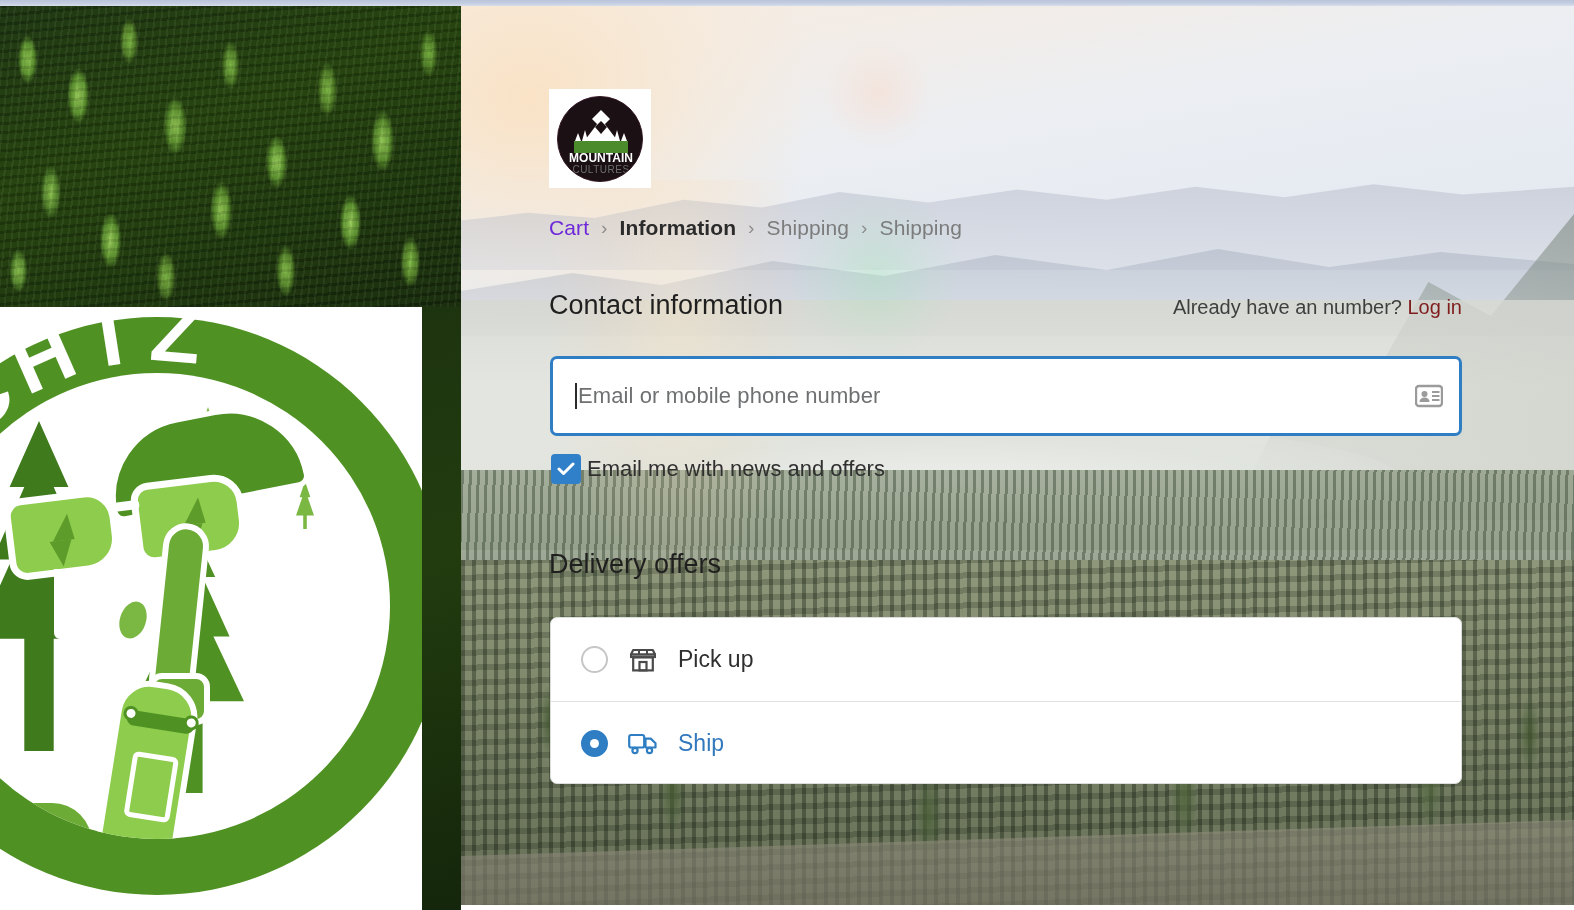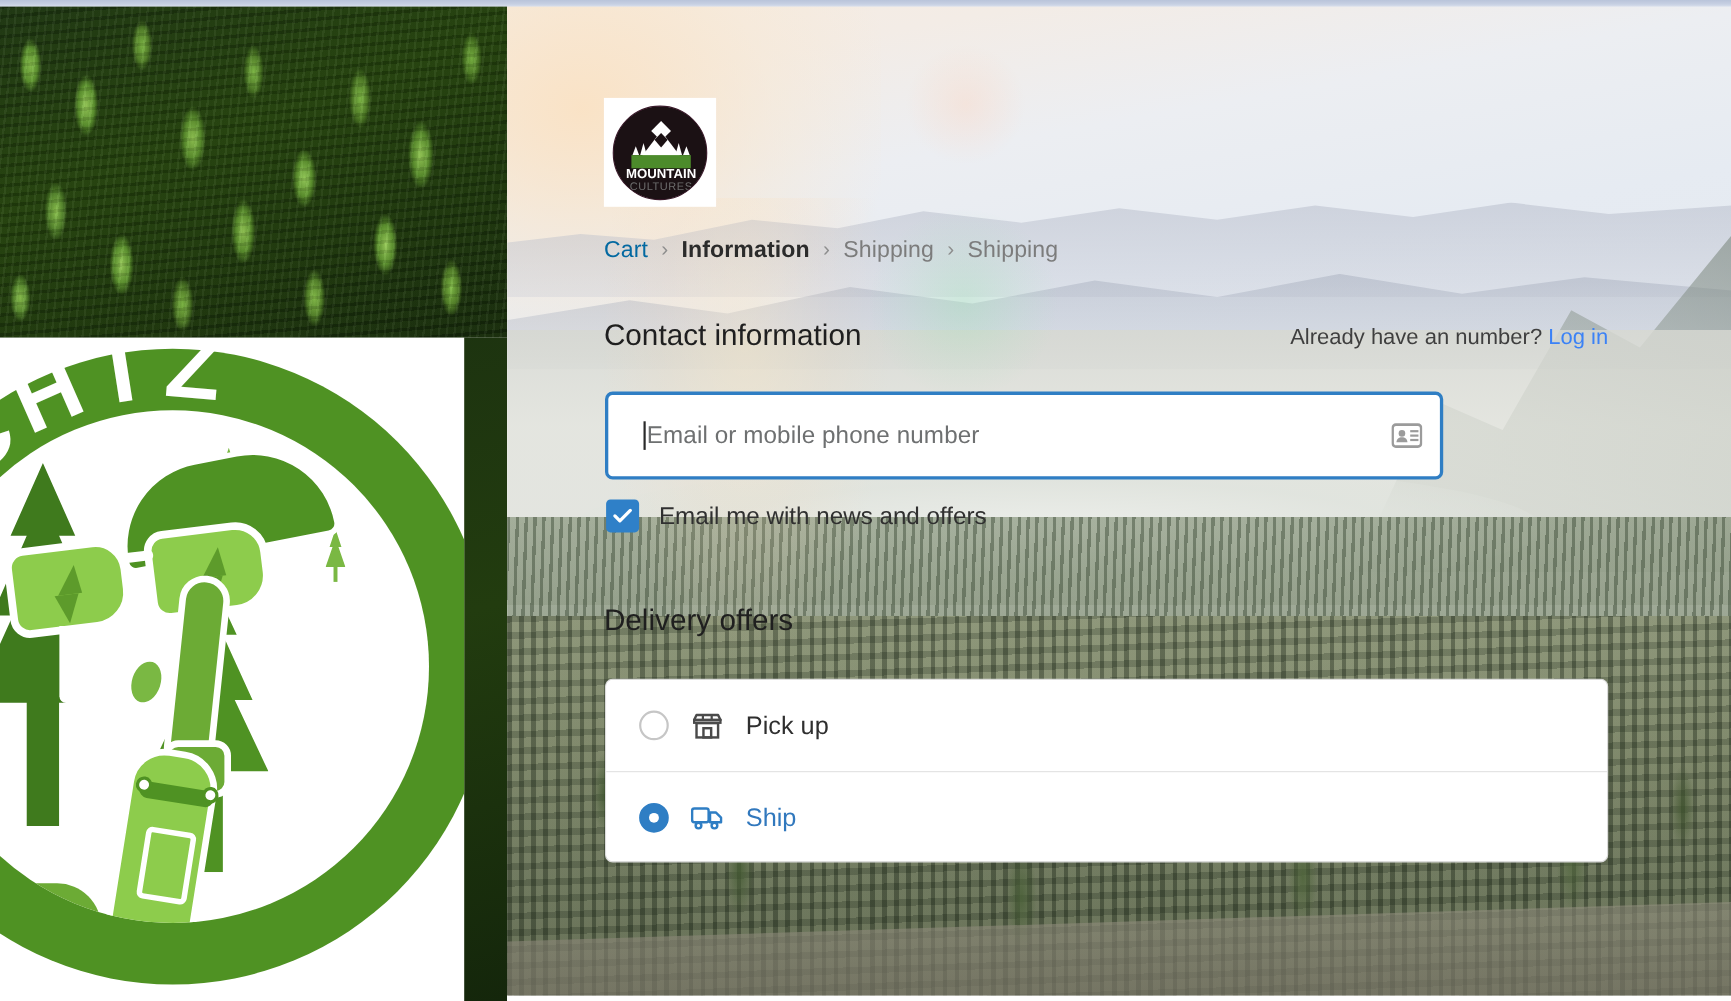--- a/index.html
+++ b/index.html
@@ -293,58 +293,58 @@
     width: 86px; height: 86px; border-radius: 50%;
     background: #1b1114; position: relative; overflow: hidden;
     border: 1px solid #3a1a2a;
   }
 
   .breadcrumb {
     position: absolute; left: 88px; top: 216px;
     display: flex; align-items: center; gap: 12px;
     font-size: 21px; letter-spacing: 0.1px;
   }
-  .crumb-link { color: #0369a1; cursor: pointer; }
+  .crumb-link { color: #6d28d9; cursor: pointer; }
   .crumb-current { color: #2b2b2b; font-weight: 700; }
   .crumb-muted { color: #7c7c7c; }
   .crumb-sep { color: #8d8d8d; font-size: 19px; }
 
   .section-head {
     position: absolute; font-size: 27px; color: #1f1f1f; font-weight: 400;
   }
   #contact-head { left: 88px; top: 290px; }
   #delivery-head { left: 88px; top: 549px; }
   #shipping-head { left: 88px; top: 854px; }
 
   .account-line {
     position: absolute; right: 112px; top: 296px;
     font-size: 20px; color: #3f3f3f;
   }
-  .account-line a { color: #3b82f6; text-decoration: none; cursor: pointer; margin-top: 43px; }
+  .account-line a { color: #7f1d1d; text-decoration: none; cursor: pointer; margin-top: 43px; }
 
   .email-field {
     position: absolute; left: 89px; top: 356px;
-    width: 762px; height: 80px;
+    width: 912px; height: 80px;
     background: #ffffff;
     border: 3px solid #2f7ec4;
     border-radius: 7px;
     display: flex; align-items: center;
-    padding: 0 16px 0 32px;
+    padding: 0 16px 0 22px;
   }
   .caret {
     width: 2px; height: 26px; background: #2a2a2a; margin-right: 1px;
   }
   .email-placeholder {
     flex: 1; font-size: 22px; color: #6e7071; letter-spacing: 0.1px;
   }
   .contact-card-icon { width: 28px; height: 24px; flex: 0 0 auto; }
 
   .checkbox-row {
     position: absolute; left: 90px; top: 454px;
-    display: flex; align-items: center; gap: 18px;
+    display: flex; align-items: center; gap: 6px;
   }
   .checkbox {
     width: 30px; height: 30px; border-radius: 4px;
     background: #2f80c8; display: flex; align-items: center; justify-content: center;
     cursor: pointer;
   }
   .checkbox-label { font-size: 22px; color: #303030; }
 
   .delivery-card {
     position: absolute; left: 89px; top: 617px;

